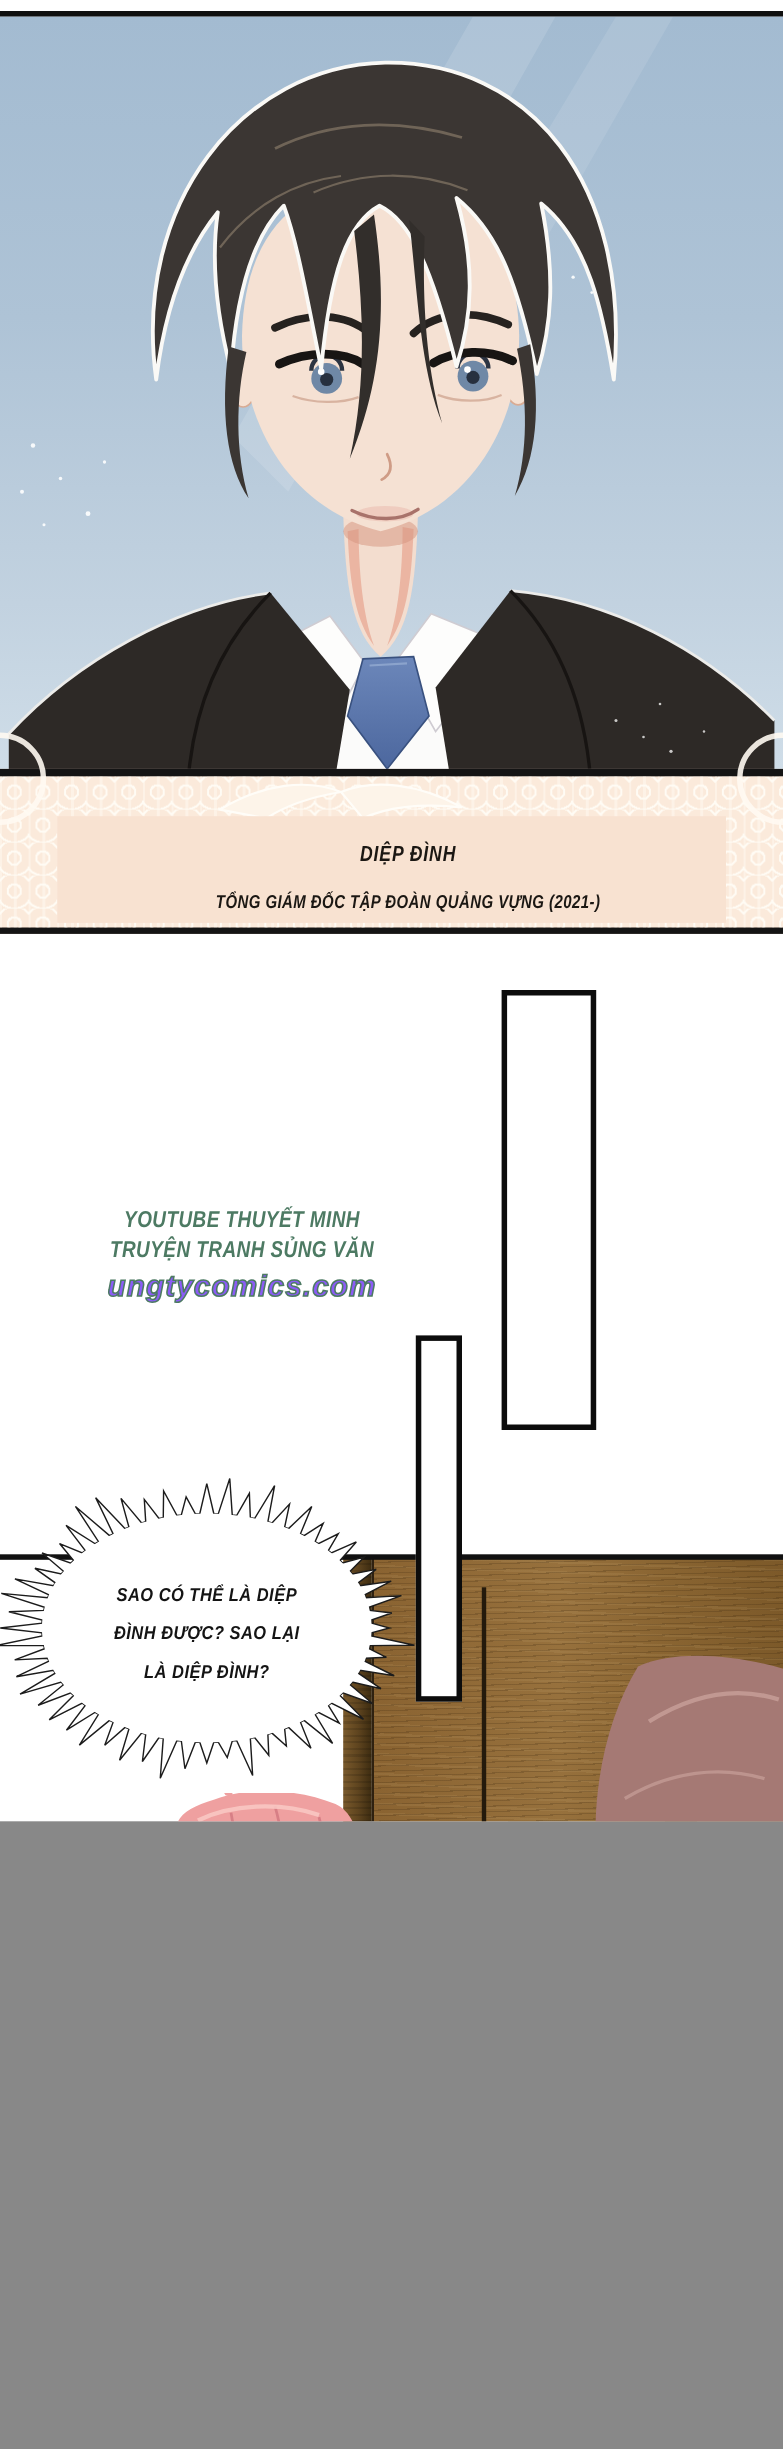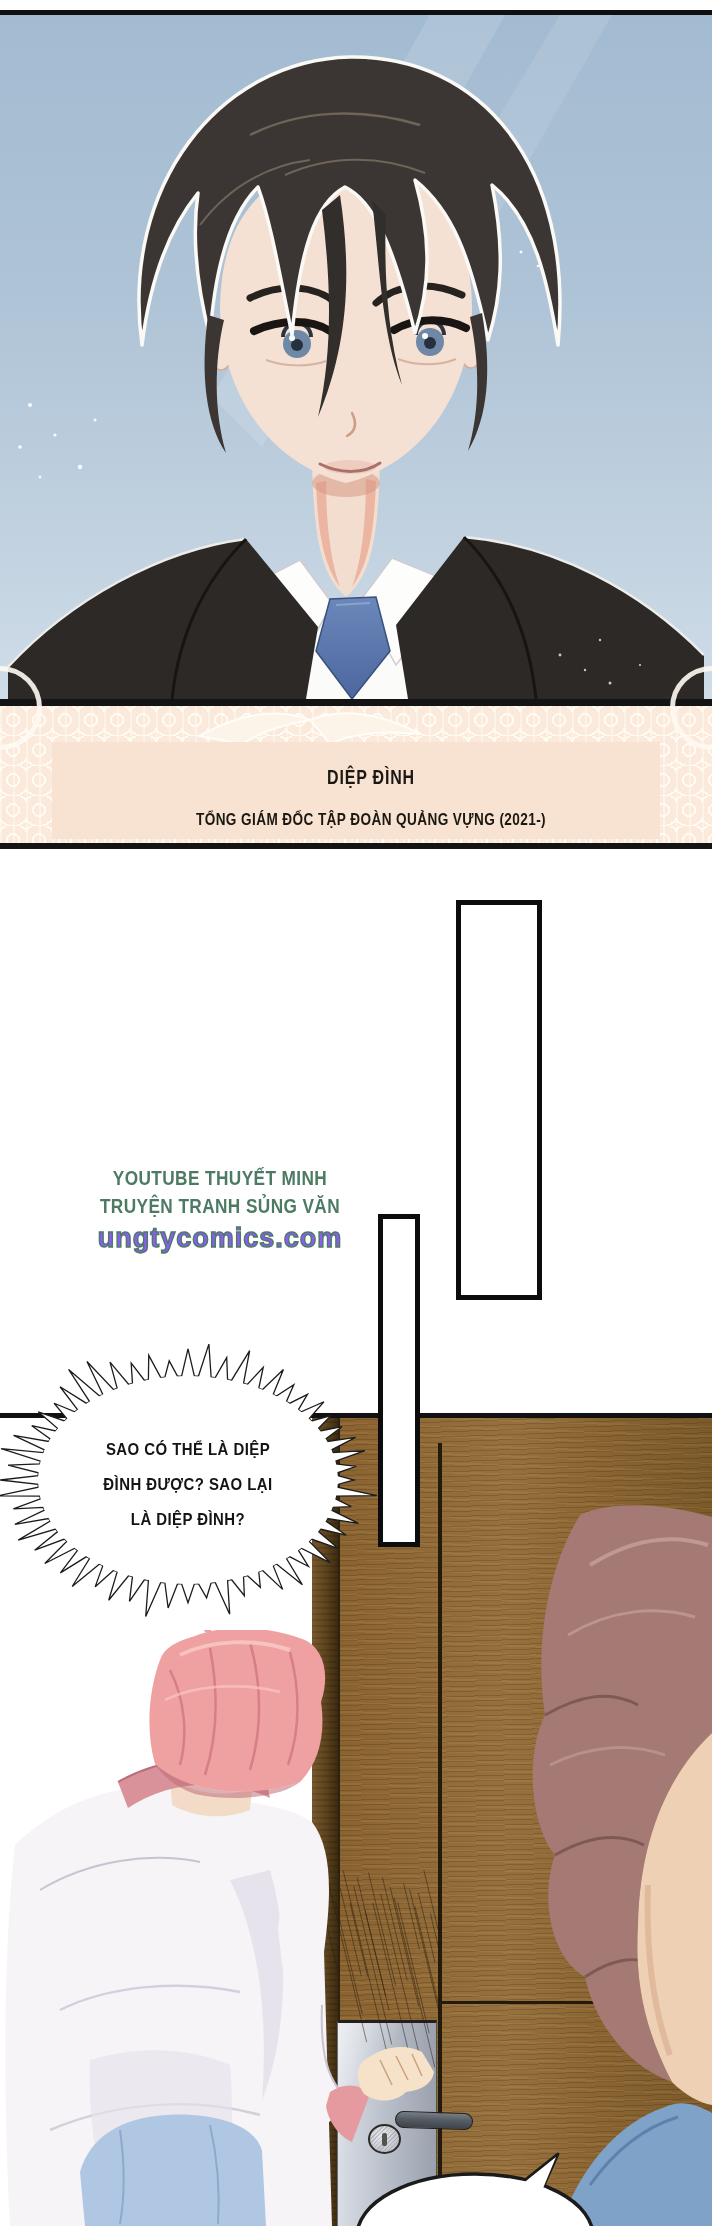--- a/index.html
+++ b/index.html
@@ -1,20 +1,21 @@
 <!DOCTYPE html>
 <html><head>
 <meta charset="utf-8">
 <style>
   * { margin:0; padding:0; box-sizing:border-box; }
   html,body { background:#888; }
   .page {
-    position:relative; width:712px; height:2226px; margin:0 auto;
+    position:relative; width:712px; height:1656px; margin:0 auto;
     background:#ffffff; overflow:hidden;
     font-family:"Liberation Sans", sans-serif;
+    font-style:italic;
   }
   .abs { position:absolute; }
 
   
   .top-strip { left:0; top:0; width:712px; height:10px; background:#ffffff; z-index:3; }
   .top-border { left:0; top:10px; width:712px; height:5px; background:#101010; z-index:3; }
   .portrait-panel {
     left:0; top:15px; width:712px; height:684px; z-index:1;
     background:linear-gradient(180deg,#a3bbd1 0%, #aec3d6 40%, #c2d2e0 78%, #cfdde8 100%);
   }
@@ -48,21 +49,21 @@
 
   
   .white-gap { left:0; top:849px; width:712px; height:564px; background:#ffffff; z-index:1; }
 
   .panel-bar {
     background:#ffffff; border:5px solid #0c0c0c; z-index:9;
   }
   .bar-tall { left:456px; top:900px; width:86px; height:400px; }
   .bar-thin { left:378px; top:1214px; width:42px; height:333px; }
 
-  .watermark { left:60px; top:1164px; width:320px; text-align:center; z-index:9; color:#4d7a63; }
+  .watermark { left:60px; top:1095px; width:320px; text-align:center; z-index:9; color:#4d7a63; }
   .wm1, .wm2 { font-weight:bold; font-size:21px; transform:scaleX(.82); letter-spacing:.5px; line-height:28px; }
   .wm3 {
     font-weight:bold; font-size:27px; line-height:36px; letter-spacing:1px;
     color:#8b5cf6; -webkit-text-stroke:1.4px #4d7a63;
   }
 
   
   .scene-border { left:0; top:1413px; width:712px; height:5px; background:#111111; z-index:2; }
   .wall {
     left:0; top:1415px; width:312px; height:811px; z-index:1;

